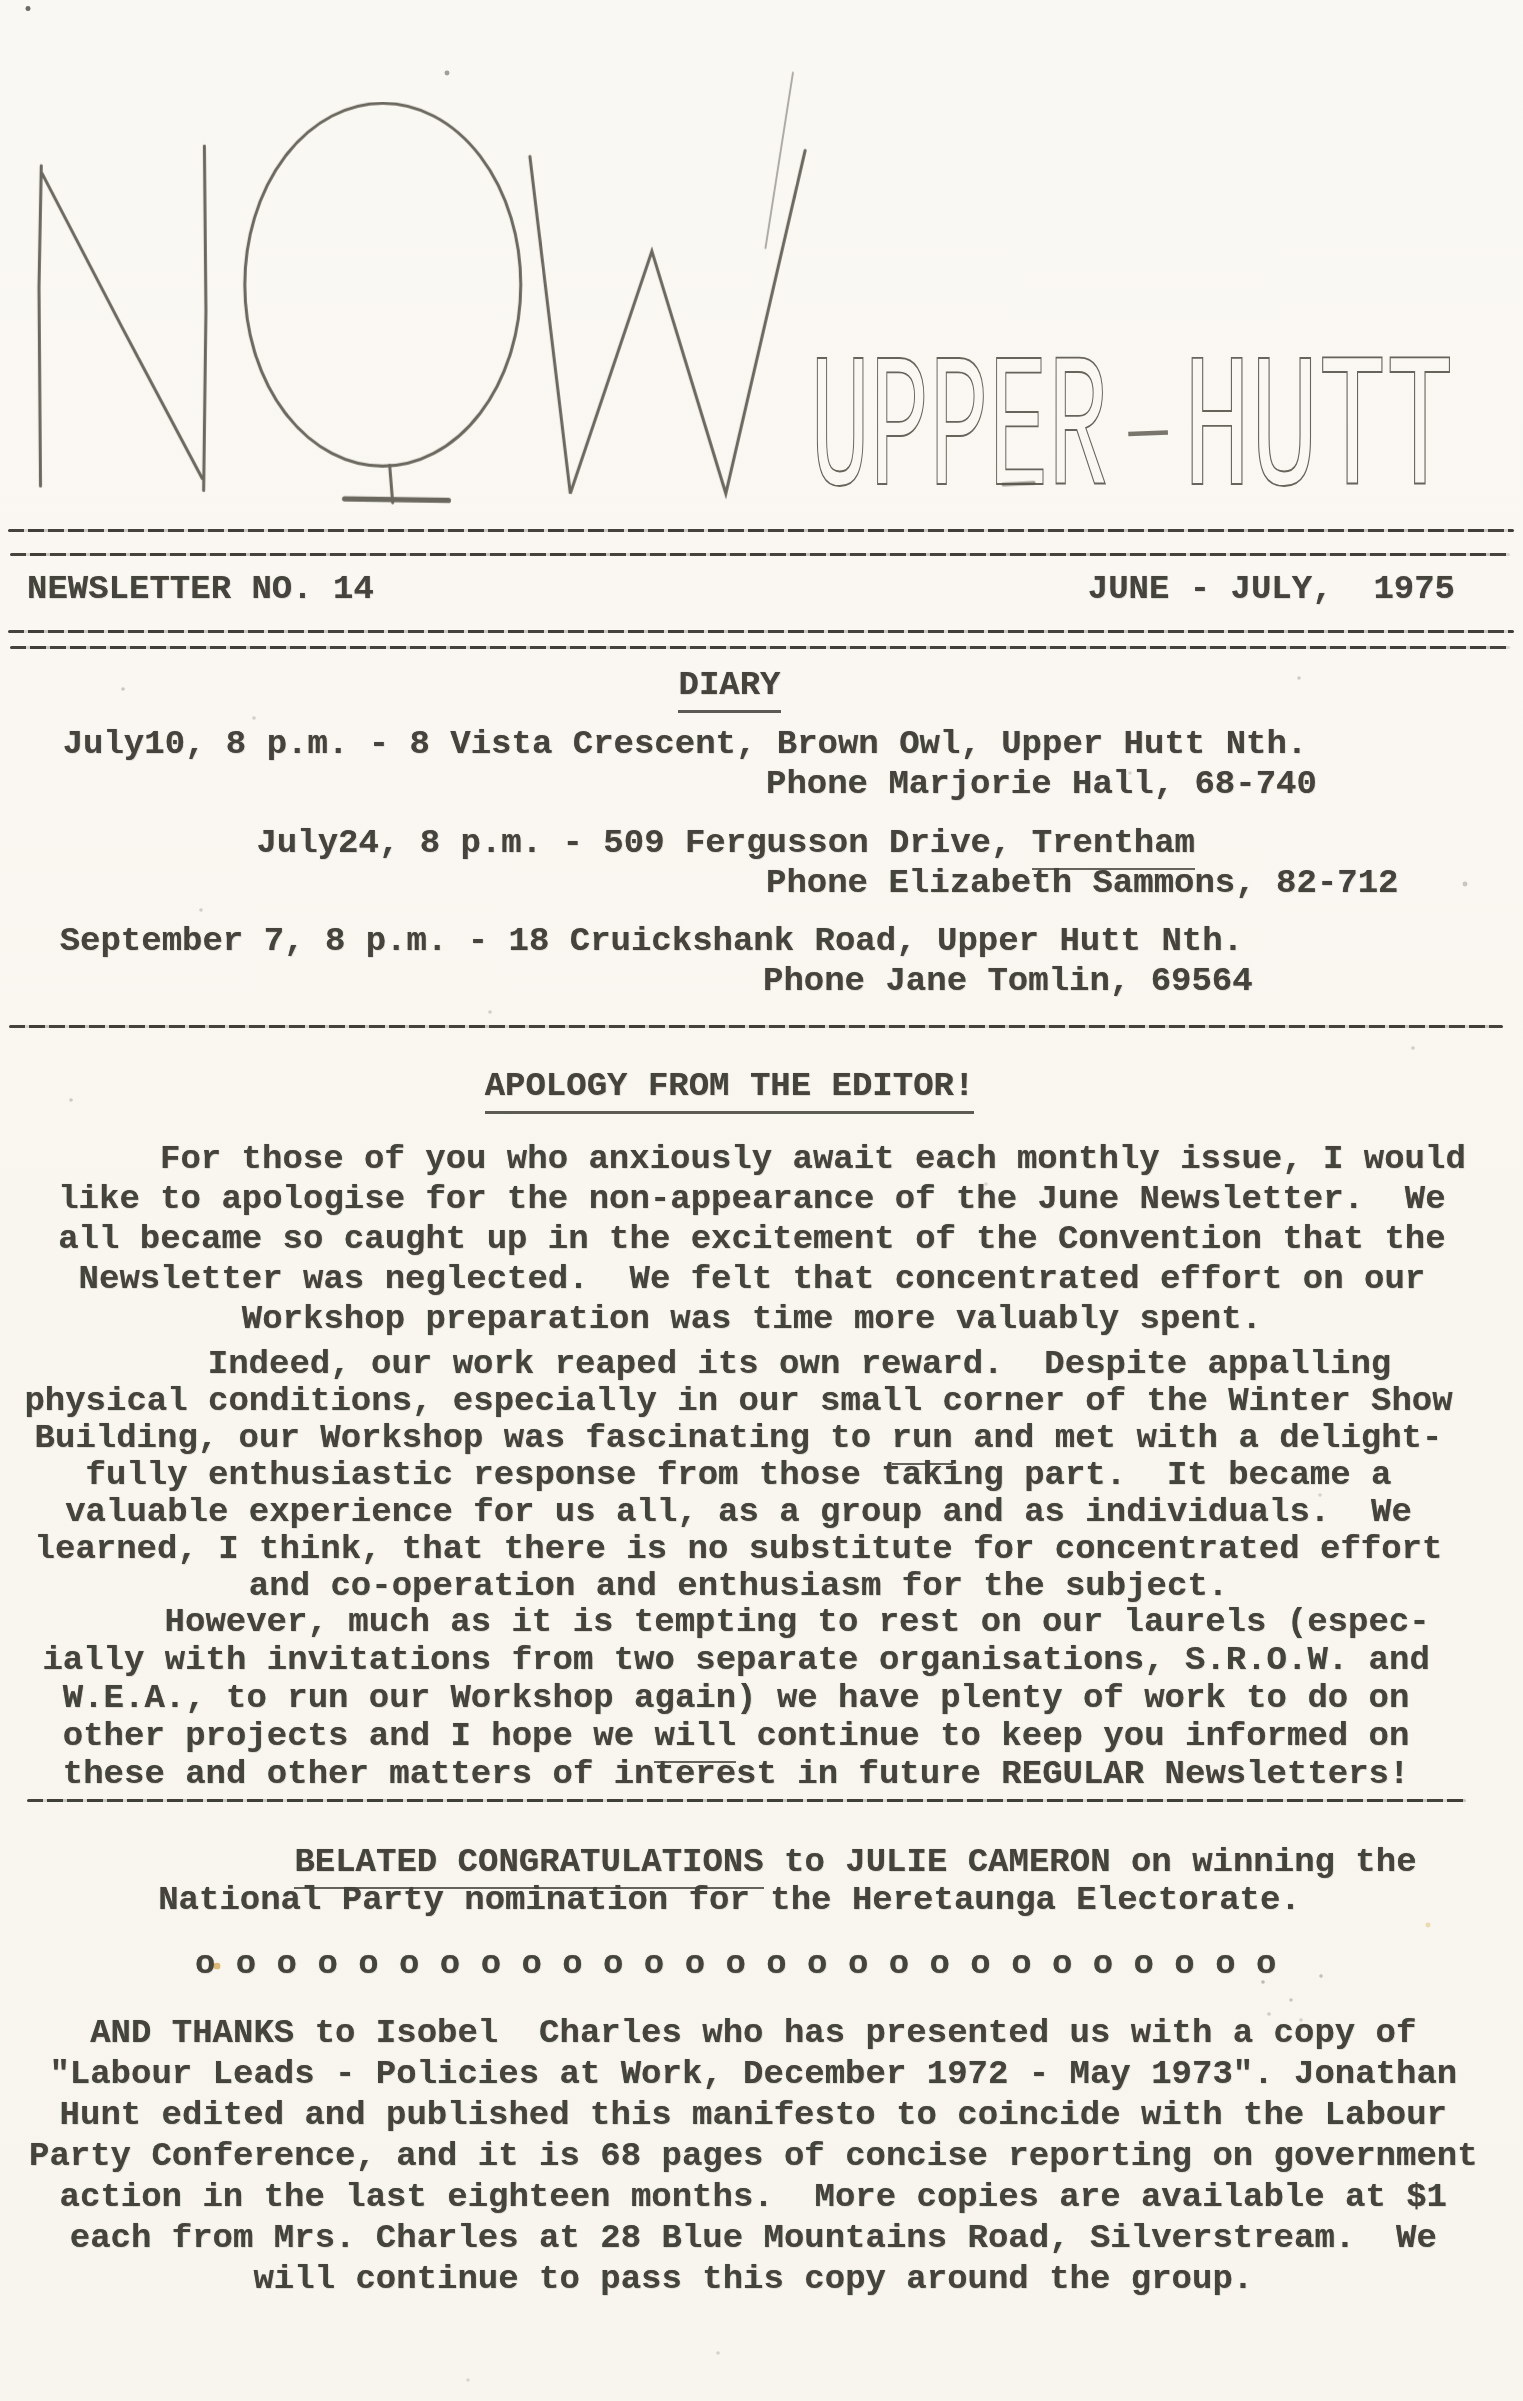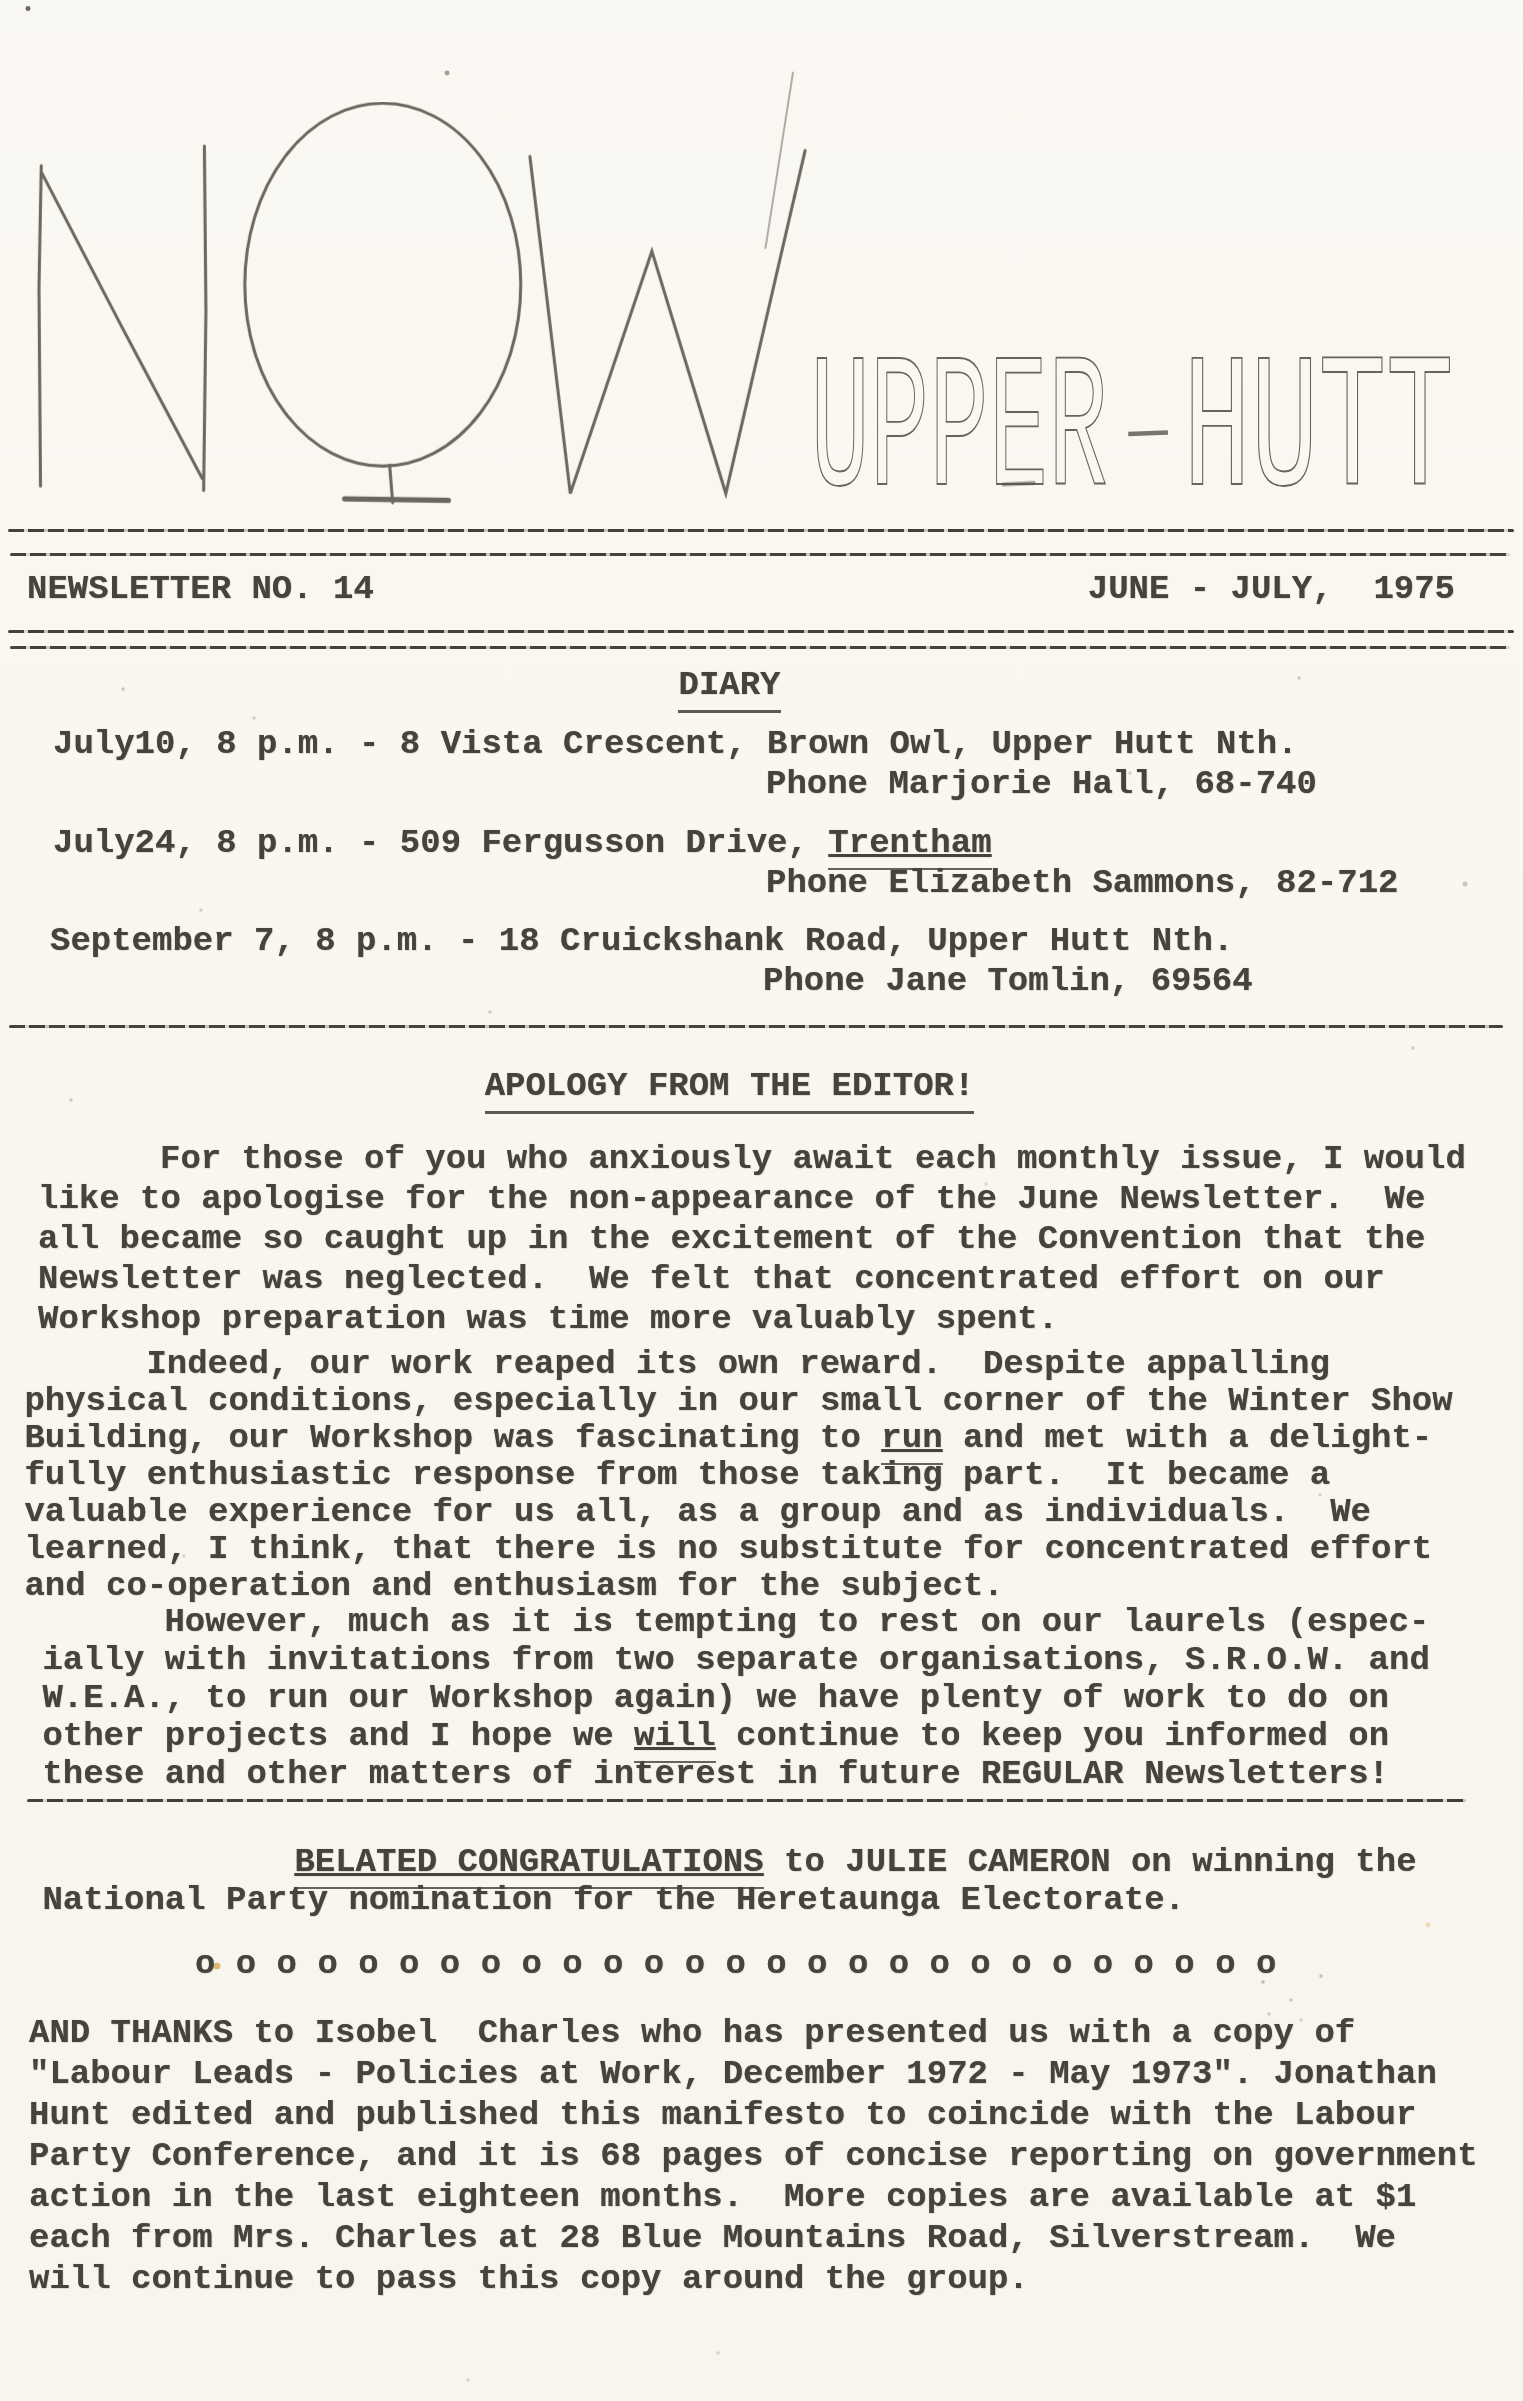--- a/index.html
+++ b/index.html
@@ -10,31 +10,32 @@
     background:linear-gradient(180deg,#faf8f2 0%,#f8f6ef 55%,#f7f5ee 100%);
     overflow:hidden;
     font-family:"Liberation Mono","DejaVu Sans Mono",monospace;
   }
   .txt{
     position:absolute;
     font:700 34px/40px "Liberation Mono","DejaVu Sans Mono",monospace;
     color:#44433c;
     text-shadow:0 0 0.8px rgba(64,63,55,.55),0.8px 0.8px 0 rgba(64,63,55,.10);
     letter-spacing:0;
+    text-align:center;
   }
   .tline{white-space:pre;}
   .lh48 .tline{line-height:37px;}
   .lh50 .tline{line-height:38px;margin-left:18px;}
   .lh52 .tline{line-height:40px;}
   .lh53 .tline{line-height:40px;}
   .lh54 .tline{line-height:41px;}
   .indent-first .tline:first-child{padding-left:122px;}
   .belated .tline:first-child{padding-left:252px;}
   .diary-entry .tline + .tline{padding-left:713px;}
-  .u{border-bottom:2.3px solid rgba(64,63,55,.8);padding-bottom:6px;text-decoration:underline;}
+  .u{border-bottom:2.3px solid rgba(64,63,55,.8);padding-bottom:6px;}
   .center-wrap{left:0;width:1459px;text-align:center;}
   .title-underline{display:inline-block;border-bottom:3px solid rgba(64,63,55,.85);padding-bottom:4.6px;}
   .rule{
     position:absolute;height:3px;
     background:repeating-linear-gradient(90deg,
       #45443c 0px,#45443c 16px,
       rgba(69,68,60,.18) 16px,rgba(69,68,60,.18) 20px,
       #3f3e37 20px,#3f3e37 36px,
       rgba(69,68,60,.28) 36px,rgba(69,68,60,.28) 40px);
     border-radius:1.5px;

